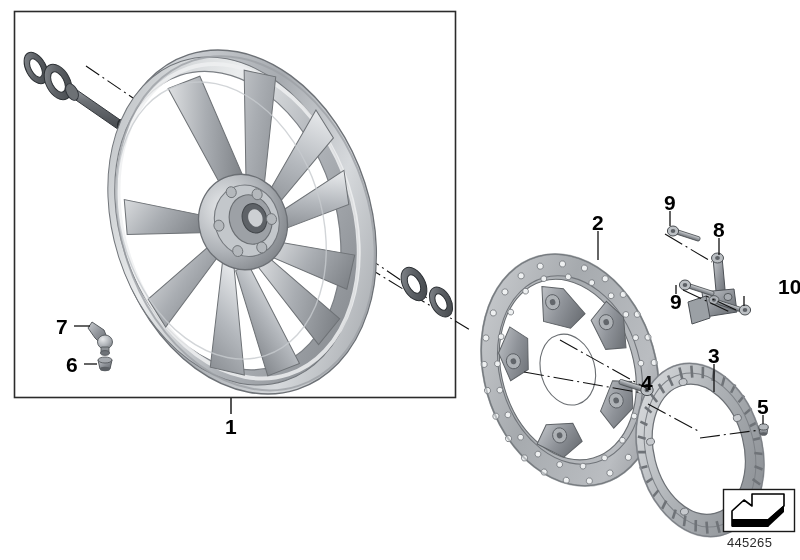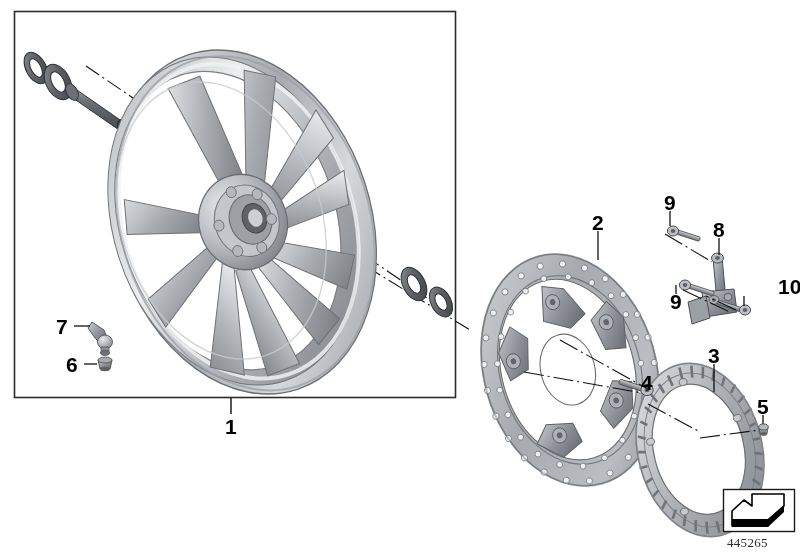--- a/index.html
+++ b/index.html
@@ -18,21 +18,21 @@
     font-family:"Liberation Sans", sans-serif;
     font-weight:bold;
     color:#000;
     line-height:1;
     white-space:nowrap;
     user-select:none;
   }
   .callout.big{font-size:21px;}
   .partnum{
     position:absolute;
-    font-family:Liberation Serif, serif;
+    font-family:Liberation Sans, sans-serif;
     font-size:13px;
     color:#2b2b2b;
     letter-spacing:.3px;
     white-space:nowrap;
   }
 </style>
 </head>
 <body>
 
 <div id="stage">

